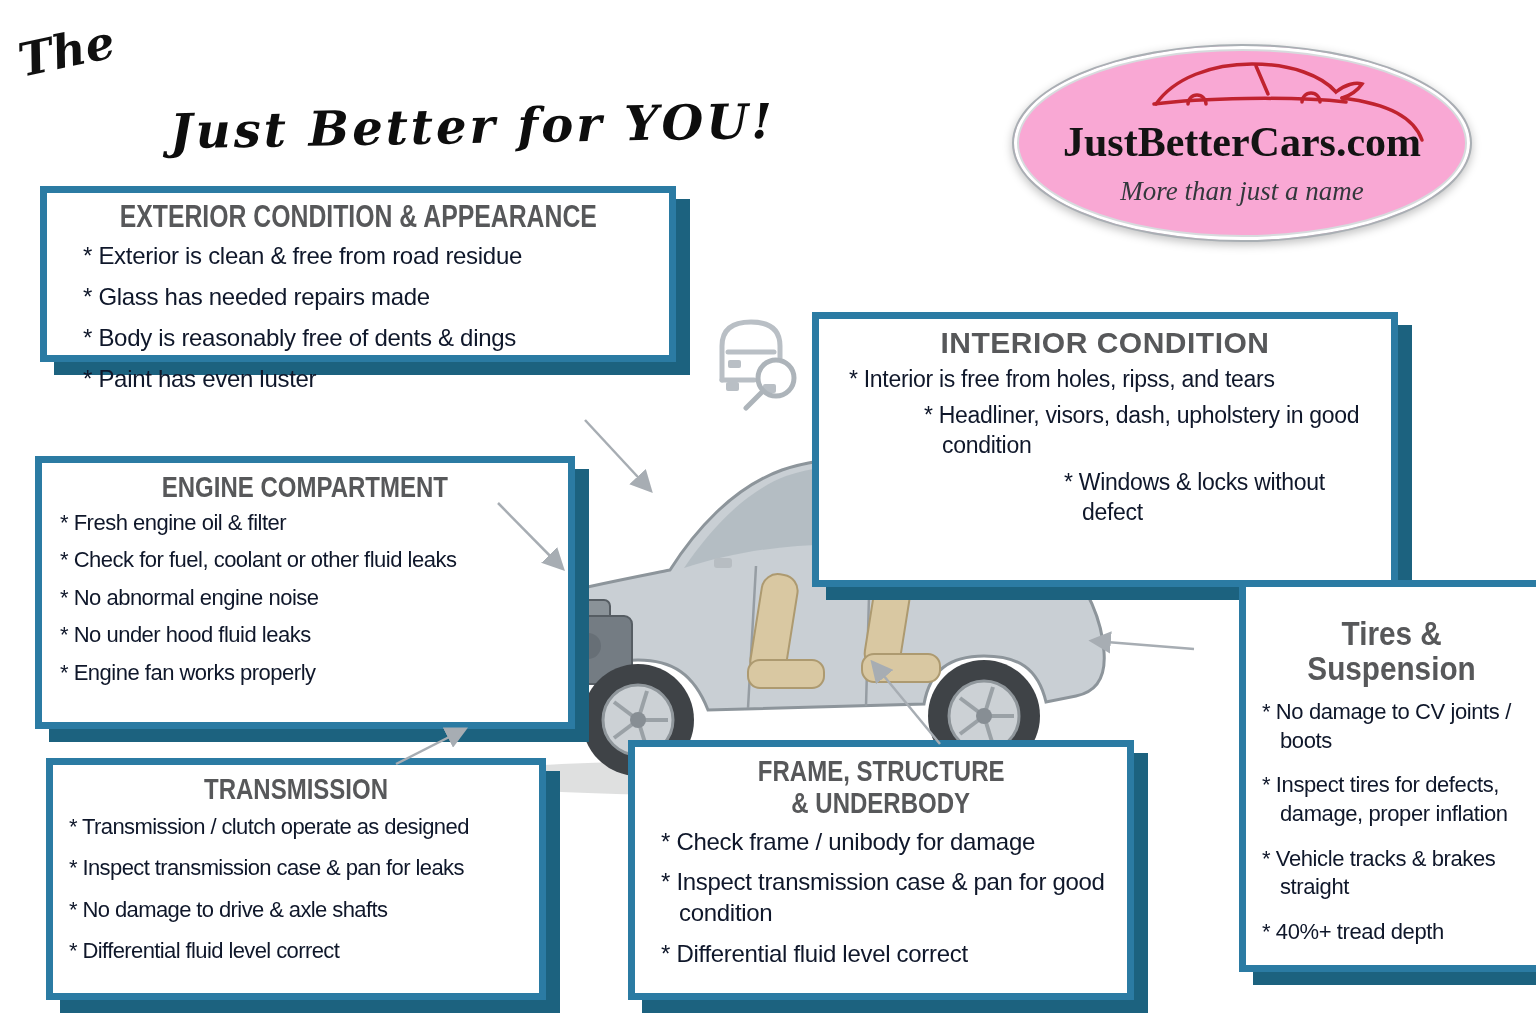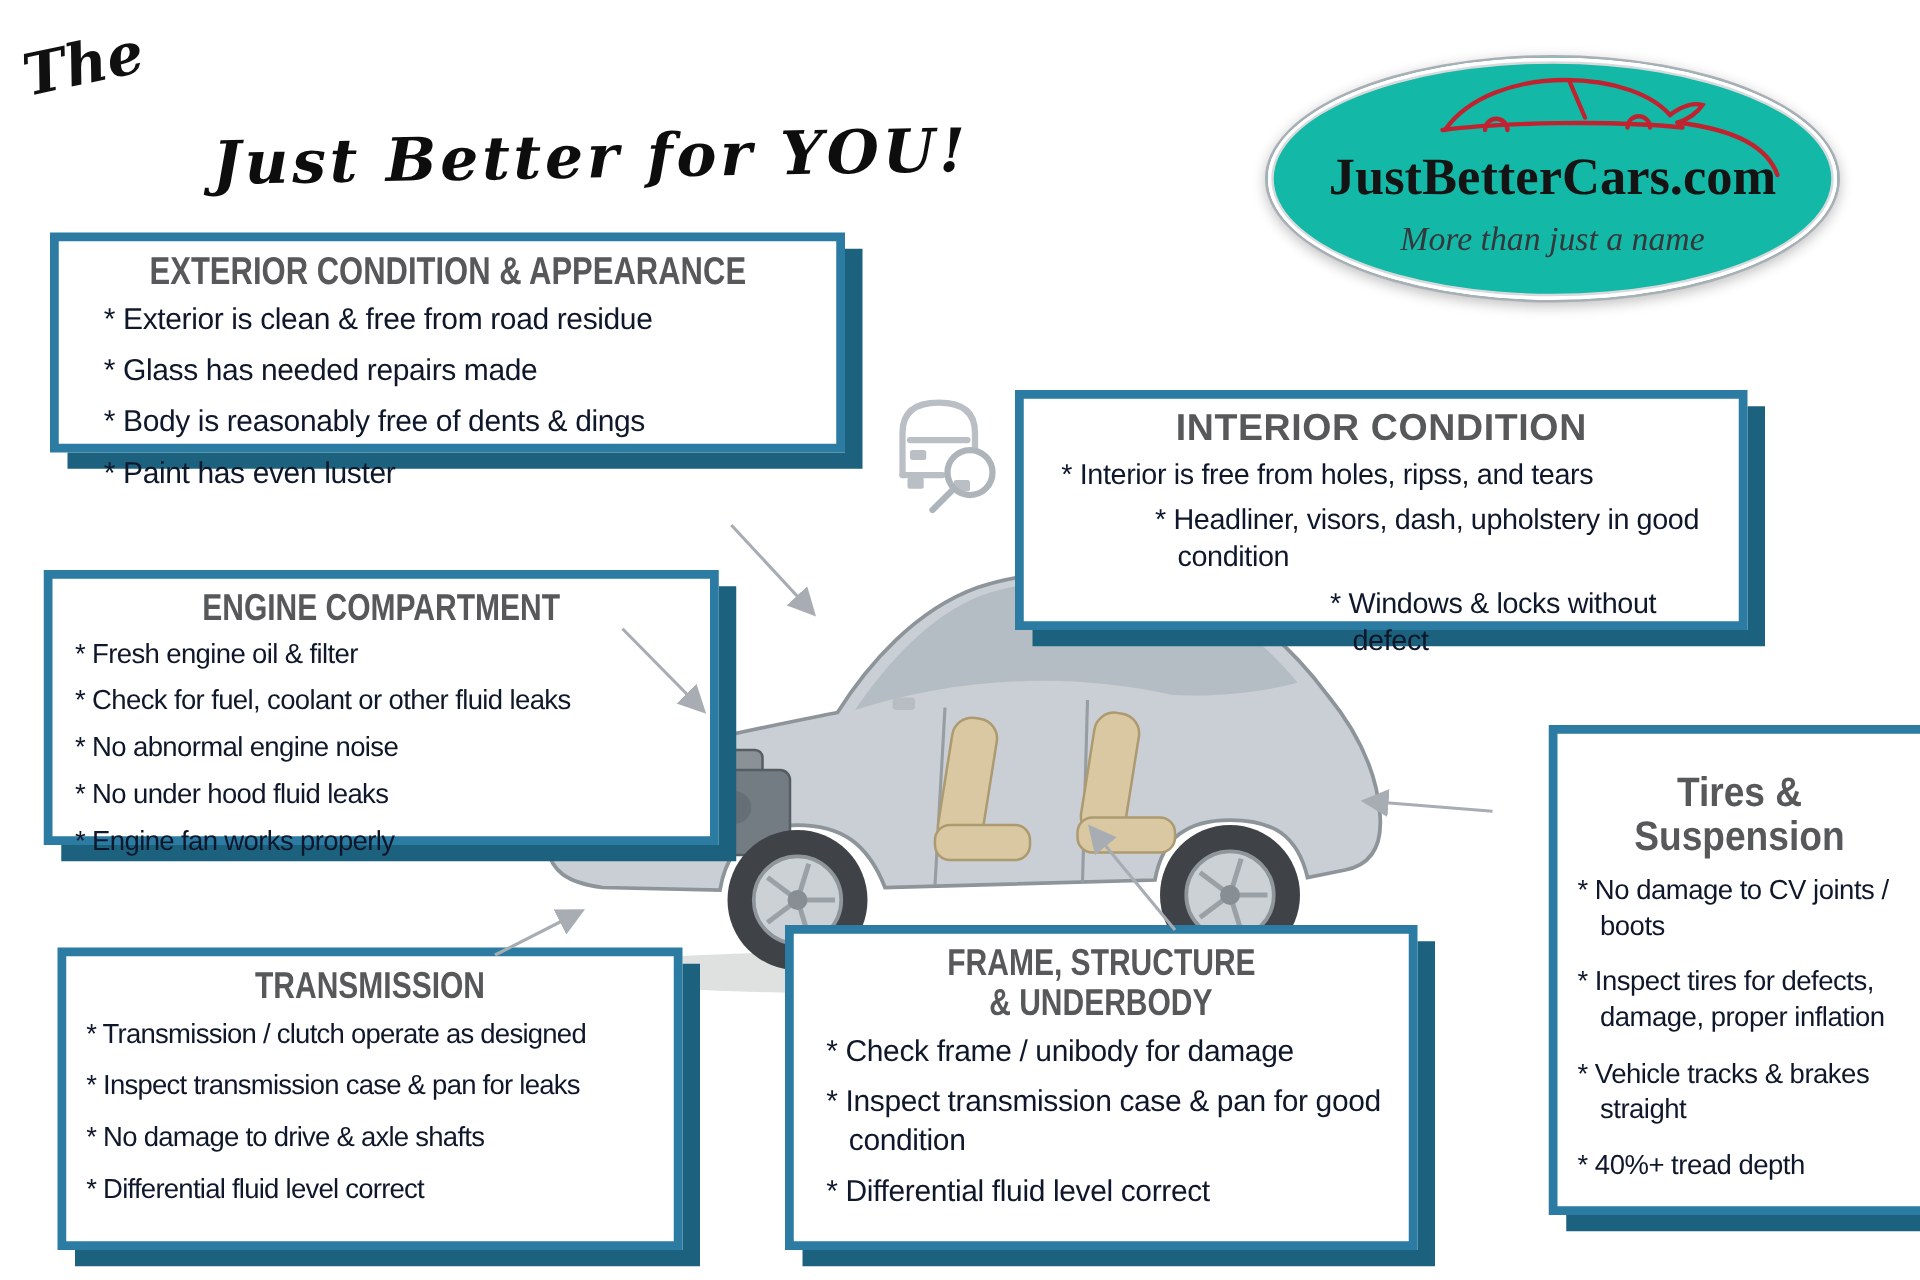--- a/index.html
+++ b/index.html
@@ -10,21 +10,21 @@
   .the{position:absolute;left:18px;top:24px;z-index:3;font-family:"DejaVu Serif",serif;
        font-style:italic;font-weight:700;font-size:46px;color:#101010;transform:rotate(-12deg);}
   .main-title{position:absolute;left:110px;top:2px;z-index:3;font-family:"Liberation Serif",serif;
        font-weight:700;font-size:80px;letter-spacing:-2px;color:#c32032;
        text-shadow:3px 4px 3px rgba(80,80,80,.55);}
   .tagline{position:absolute;left:170px;top:98px;z-index:3;font-family:"DejaVu Serif",serif;
        font-style:italic;font-weight:700;font-size:48px;letter-spacing:3px;color:#0d0d0d;
        transform:rotate(-1deg);}
 
   
-  .logo{position:absolute;left:1012px;top:44px;width:456px;height:194px;z-index:3;background:#14b8a6;
+  .logo{position:absolute;left:1012px;top:44px;width:456px;height:194px;z-index:3;background:#f9a8d4;
         border:2px solid #a9afb4;border-radius:50%;
         box-shadow:0 3px 10px rgba(0,0,0,.25), inset 0 0 0 3px #ffffff, inset 0 0 0 5px #d7dadd;}
   .logo .sketch{position:absolute;left:46px;top:6px;width:370px;height:110px;}
   .brand{position:absolute;left:0;right:0;top:72px;text-align:center;font-family:"Liberation Serif",serif;
          font-weight:700;font-size:42px;color:#141414;}
   .slogan{position:absolute;left:0;right:0;top:130px;text-align:center;font-family:"Liberation Serif",serif;
           font-style:italic;font-size:27px;color:#33383c;}
 
   
   .car{position:absolute;left:418px;top:418px;width:712px;height:392px;z-index:1;}
@@ -38,31 +38,31 @@
   .cond{display:inline-block;transform:scaleX(.8);transform-origin:center;white-space:nowrap;}
   .cond9{display:inline-block;transform:scaleX(.9);transform-origin:center;white-space:nowrap;}
   .wide{letter-spacing:.5px;}
   .item{color:#0f172a;line-height:1.3;padding-left:18px;text-indent:-18px;}
 
   #box-exterior{left:40px;top:186px;width:636px;height:176px;}
   #box-exterior .box-title{font-size:31px;}
   #box-exterior .items{margin:6px 10px 0 36px;}
   #box-exterior .item{font-size:24px;letter-spacing:-.3px;margin-bottom:10px;}
 
-  #box-engine{left:35px;top:456px;width:540px;height:220px;}
+  #box-engine{left:35px;top:456px;width:540px;height:273px;}
   #box-engine .box-title{font-size:30px;}
   #box-engine .items{margin:6px 6px 0 18px;}
   #box-engine .item{font-size:22px;letter-spacing:-.5px;margin-bottom:9px;}
 
   #box-transmission{left:46px;top:758px;width:500px;height:242px;}
   #box-transmission .box-title{font-size:30px;}
   #box-transmission .items{margin:8px 6px 0 16px;}
   #box-transmission .item{font-size:22px;letter-spacing:-.6px;margin-bottom:13px;}
 
-  #box-interior{left:812px;top:312px;width:586px;height:192px;}
+  #box-interior{left:812px;top:312px;width:586px;height:275px;}
   #box-interior .box-title{font-size:30px;}
   #box-interior .items{margin:6px 8px 0 0;}
   #box-interior .item{font-size:23px;letter-spacing:-.3px;margin-bottom:7px;}
   #box-interior .ind0{margin-left:30px;}
   #box-interior .ind1{margin-left:105px;}
   #box-interior .ind2{margin-left:245px;}
 
   #box-frame{left:628px;top:740px;width:506px;height:260px;}
   #box-frame .box-title{font-size:30px;margin-bottom:2px;}
   #box-frame .items{margin:8px 8px 0 26px;}

